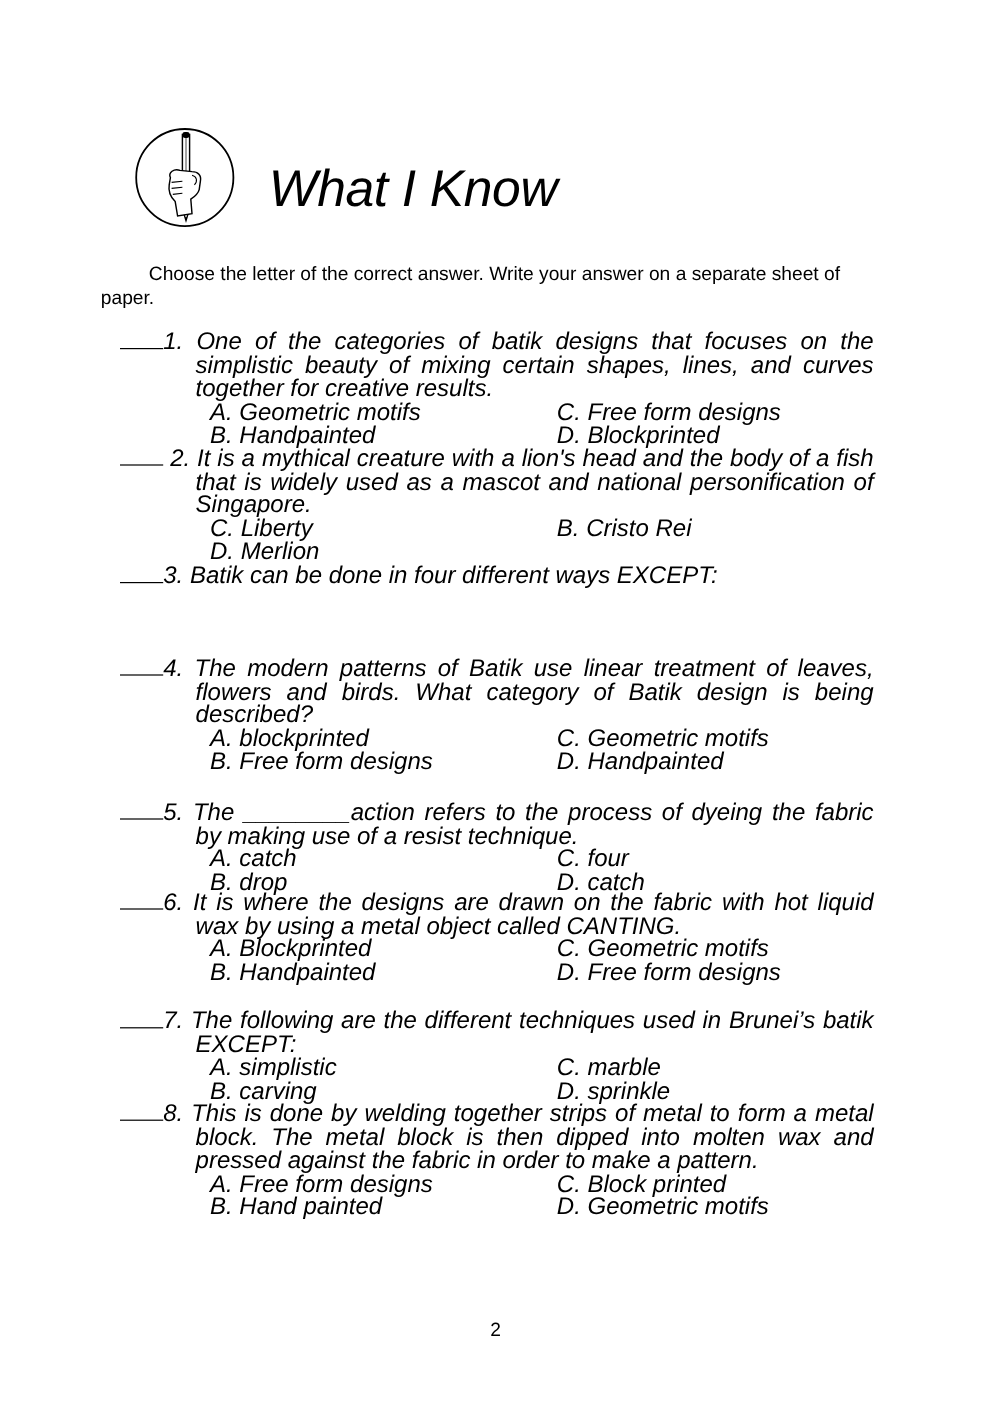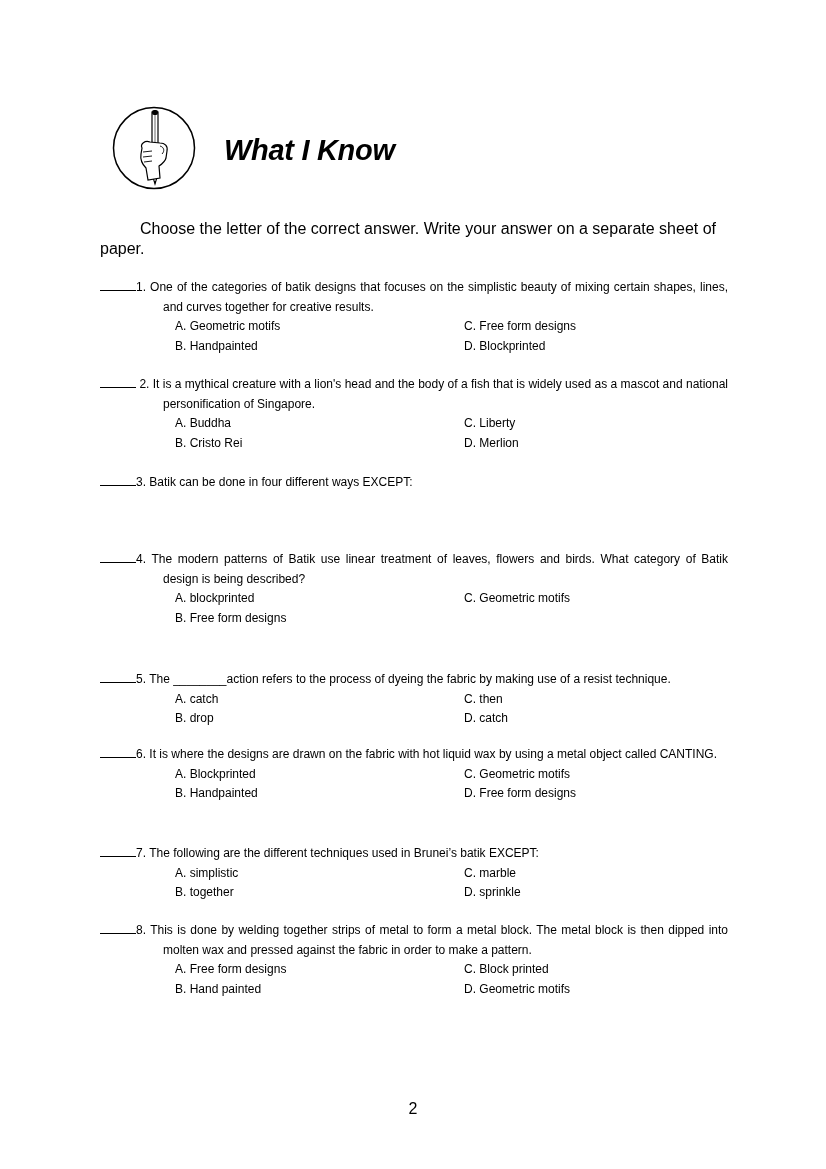--- a/index.html
+++ b/index.html
@@ -1,24 +1,24 @@
 <!DOCTYPE html>
 <html><head>
 <meta charset="utf-8">
 <style>
   html, body { margin: 0; padding: 0; background: #ffffff; }
   body { width: 826px; height: 1169px; position: relative; overflow: hidden;
          font-family: "Liberation Sans", sans-serif; color: #000; }
   .header { position: absolute; left: 112px; top: 106px; height: 92px; }
   .icon-circle { position: absolute; left: 0; top: 0; width: 84px; height: 84px; }
-  .title { position: absolute; left: 112px; top: 28px; font-size: 29px; font-weight: bold;
+  .title { position: absolute; left: 112px; top: 28px; font-size: 43px; font-weight: normal;
            font-style: italic; white-space: nowrap; letter-spacing: -0.3px; }
-  .instructions { position: absolute; left: 100px; top: 219px; width: 628px;
+  .instructions { position: absolute; left: 84px; top: 219px; width: 628px;
                   font-size: 16px; line-height: 20px; text-indent: 40px; }
-  .question { position: absolute; left: 100px; width: 628px; font-size: 12px; line-height: 19.5px; }
+  .question { position: absolute; left: 100px; width: 628px; font-size: 20px; line-height: 19.5px; font-style: italic; }
   .q-stem { padding-left: 63px; text-indent: -63px; text-align: justify; }
   .q-blank { display: inline-block; width: 36px; border-bottom: 1px solid #000; height: 14px; vertical-align: baseline; text-indent: 0; }
   .q-num { }
   .choices { display: grid; grid-template-columns: 289px 250px; margin-left: 75px; }
   .choice { white-space: nowrap; }
   .page-num { position: absolute; left: 0; width: 826px; top: 1100px; text-align: center; font-size: 16px; }
   .watermark { position: absolute; left: 0; width: 826px; top: 1179px; text-align: center;
                font-size: 15px; color: #c8c8c8; letter-spacing: 0.5px; }
 </style>
 </head>
@@ -49,66 +49,66 @@
     <span class="choice">A.  Geometric motifs</span>
     <span class="choice">C.  Free form designs</span>
     <span class="choice">B.  Handpainted</span>
     <span class="choice">D.  Blockprinted</span>
   </div>
 </div>
 
 <div class="question" style="top:373px;">
   <div class="q-stem"><span class="q-blank"></span> <span class="q-num">2.</span> <span>It is a mythical creature with a lion's head and the body of a fish that is widely used as a mascot and national personification of Singapore.</span></div>
   <div class="choices">
-    <span class="choice">A.  Buddha</span>
     <span class="choice">C.  Liberty</span>
     <span class="choice">B.  Cristo Rei</span>
     <span class="choice">D.  Merlion</span>
   </div>
 </div>
 
 <div class="question" style="top:471px;">
   <div class="q-stem"><span class="q-blank"></span><span class="q-num">3.</span> <span>Batik can be done in four different ways EXCEPT:</span></div>
 </div>
 
 <div class="question" style="top:548px;">
   <div class="q-stem"><span class="q-blank"></span><span class="q-num">4.</span> <span>The modern patterns of Batik use linear treatment of leaves, flowers and birds. What category of Batik design is being described?</span></div>
   <div class="choices">
     <span class="choice">A.  blockprinted</span>
     <span class="choice">C.  Geometric motifs</span>
     <span class="choice">B.  Free form designs</span>
+    <span class="choice">D.  Handpainted</span>
   </div>
 </div>
 
 <div class="question" style="top:668px;">
   <div class="q-stem"><span class="q-blank"></span><span class="q-num">5.</span> <span>The ________action refers to the process of dyeing the fabric by making use of a resist technique.</span></div>
   <div class="choices">
     <span class="choice">A.  catch</span>
-    <span class="choice">C.  then</span>
+    <span class="choice">C.  four</span>
     <span class="choice">B.  drop</span>
     <span class="choice">D.  catch</span>
   </div>
 </div>
 
 <div class="question" style="top:743px;">
   <div class="q-stem"><span class="q-blank"></span><span class="q-num">6.</span> <span>It is where the designs are drawn on the fabric with hot liquid wax by using a metal object called CANTING.</span></div>
   <div class="choices">
     <span class="choice">A.  Blockprinted</span>
     <span class="choice">C.  Geometric motifs</span>
     <span class="choice">B.  Handpainted</span>
     <span class="choice">D.  Free form designs</span>
   </div>
 </div>
 
 <div class="question" style="top:842px;">
   <div class="q-stem"><span class="q-blank"></span><span class="q-num">7.</span> <span>The following are the different techniques used in Brunei’s batik EXCEPT:</span></div>
   <div class="choices">
     <span class="choice">A. simplistic</span>
     <span class="choice">C. marble</span>
-    <span class="choice">B. together</span>
+    <span class="choice">B. carving</span>
     <span class="choice">D. sprinkle</span>
   </div>
 </div>
 
 <div class="question" style="top:919px;">
   <div class="q-stem"><span class="q-blank"></span><span class="q-num">8.</span> <span>This is done by welding together strips of metal to form a metal block. The metal block is then dipped into molten wax and pressed against the fabric in order to make a pattern.</span></div>
   <div class="choices">
     <span class="choice">A.  Free form designs</span>
     <span class="choice">C.  Block printed</span>
     <span class="choice">B.  Hand painted</span>

